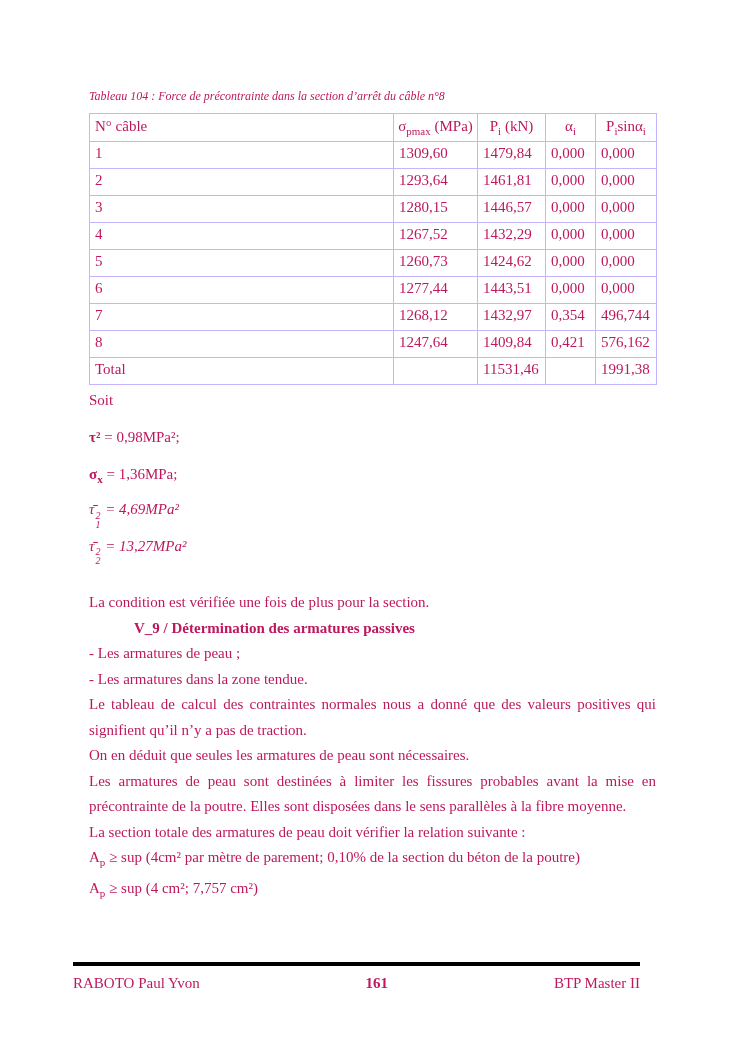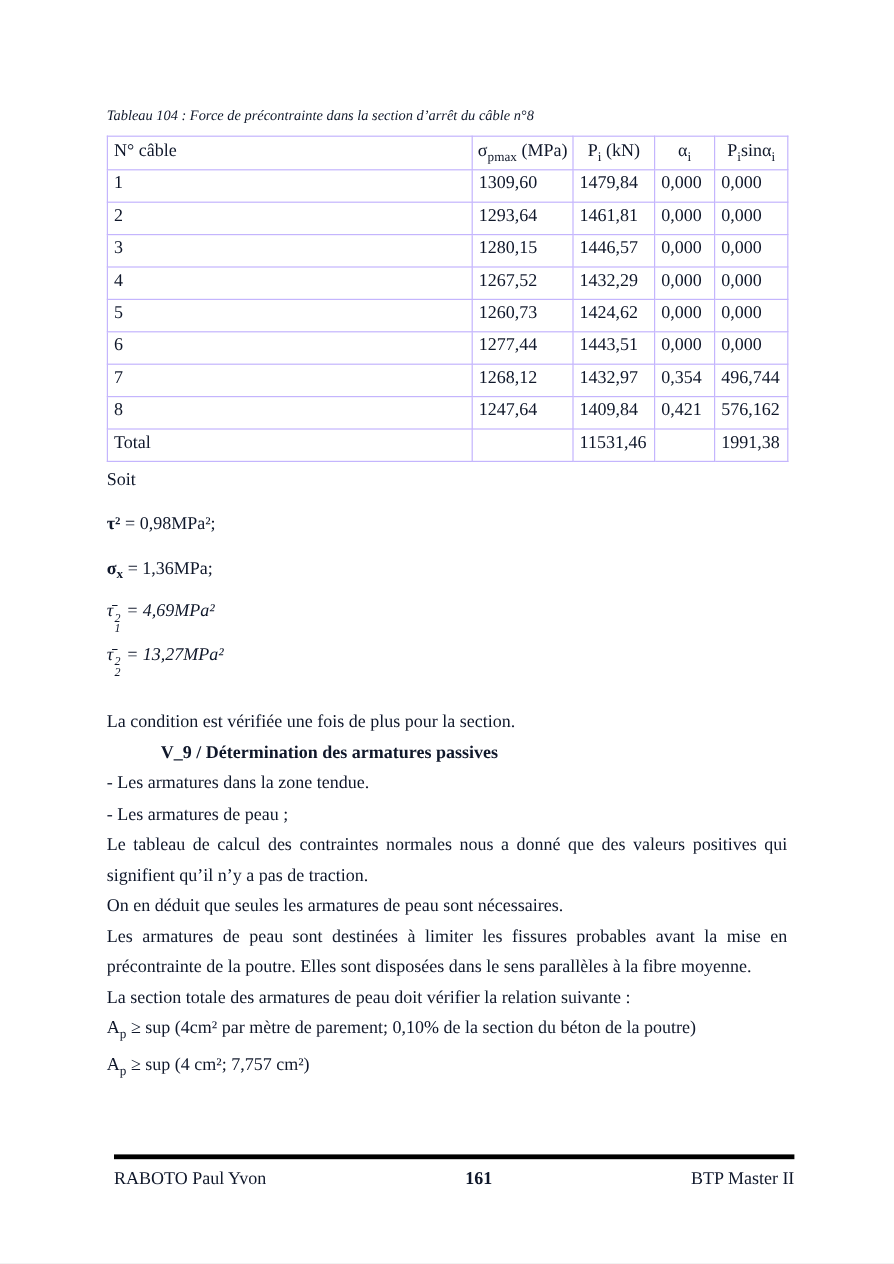--- a/index.html
+++ b/index.html
@@ -1,18 +1,18 @@
 <!DOCTYPE html>
 <html><head>
 <meta charset="utf-8">
 <style>
   * { box-sizing: border-box; }
   html, body { margin: 0; padding: 0; background: #e8e8e8; }
   .page {
-    width: 745px; height: 1053px; background: #ffffff; color: #0f172a;
+    width: 745px; height: 1053px; background: #ffffff; color: #be185d;
     position: relative; margin: 0 auto; overflow: hidden;
     font-family: "Liberation Serif", "DejaVu Serif", serif;
     padding: 88px 89px 0 89px;
   }
   .caption { font-style: italic; font-size: 12px; line-height: 16px; margin: 0 0 9px 0; }
 
   table.ptable { border-collapse: collapse; width: 567px; font-size: 15px; table-layout: fixed; }
   .ptable th, .ptable td { border: 1px solid #c4b5fd; vertical-align: top; font-weight: normal; }
   .ptable th { height: 28px; padding: 4px 1px 2px 1px; white-space: nowrap; }
   .ptable th.col-cable { text-align: left; padding-left: 5px; }
@@ -33,21 +33,21 @@
   .stack { display: inline-flex; flex-direction: column; font-size: 10px; line-height: 9px; vertical-align: -0.45em; margin: 0 1px; }
   .stack sup, .stack sub { display: block; font-size: 10px; line-height: 9px; }
 
   .body-text p { font-size: 15px; line-height: 25.5px; margin: 0; }
   .just { text-align: justify; }
   .indent { text-indent: 45px; }
   .heading { font-weight: bold; text-indent: 45px; }
   .bullet-line { padding-left: 55px; }
   .bullet-marker { display: inline-block; width: 23px; }
 
-  .footer { position: absolute; left: 95px; width: 567px; top: 962px; }
+  .footer { position: absolute; left: 73px; width: 567px; top: 962px; }
   .footer-rule { height: 4px; background: #000; margin-bottom: 7px; }
   .footer-row { display: flex; justify-content: space-between; font-size: 15px; line-height: 20px; }
   .pagenum { font-weight: bold; }
 </style>
 </head>
 <body>
 
 <div class="page">
 
   <p class="caption">Tableau 104 : Force de précontrainte dans la section d’arrêt du câble n°8</p>
@@ -146,22 +146,22 @@
         </span><span> = 4,69MPa²</span></p>
     <p class="eq math mb25"><span>τ̄</span><span class="stack">
           <sup>2</sup>
           <sub>2</sub>
         </span><span> = 13,27MPa²</span></p>
   </div>
 
   <div class="body-text">
     <p class="mb10">La condition est vérifiée une fois de plus pour la section.</p>
     <p class="heading">V_9 / Détermination des armatures passives</p>
+    <p>- Les armatures de peau ;</p>
     <p>- Les armatures dans la zone tendue.</p>
-    <p>- Les armatures de peau ;</p>
     <p class="just">Le tableau de calcul des contraintes normales nous a donné que des valeurs positives qui signifient qu’il n’y a pas de traction.</p>
     <p>On en déduit que seules les armatures de peau sont nécessaires.</p>
     <p class="just">Les armatures de peau sont destinées à limiter les fissures probables avant la mise en précontrainte de la poutre. Elles sont disposées dans le sens parallèles à la fibre moyenne.</p>
     <p>La section totale des armatures de peau doit vérifier la relation suivante :</p>
     <p><span>A</span><sub>p</sub><span> ≥ sup (4cm² par mètre de parement; 0,10% de la section du béton de la poutre)</span></p>
     <p><span>A</span><sub>p</sub><span> ≥ sup (4 cm²; 7,757 cm²)</span></p>
   </div>
 
   <div class="footer">
     <div class="footer-rule"></div>

